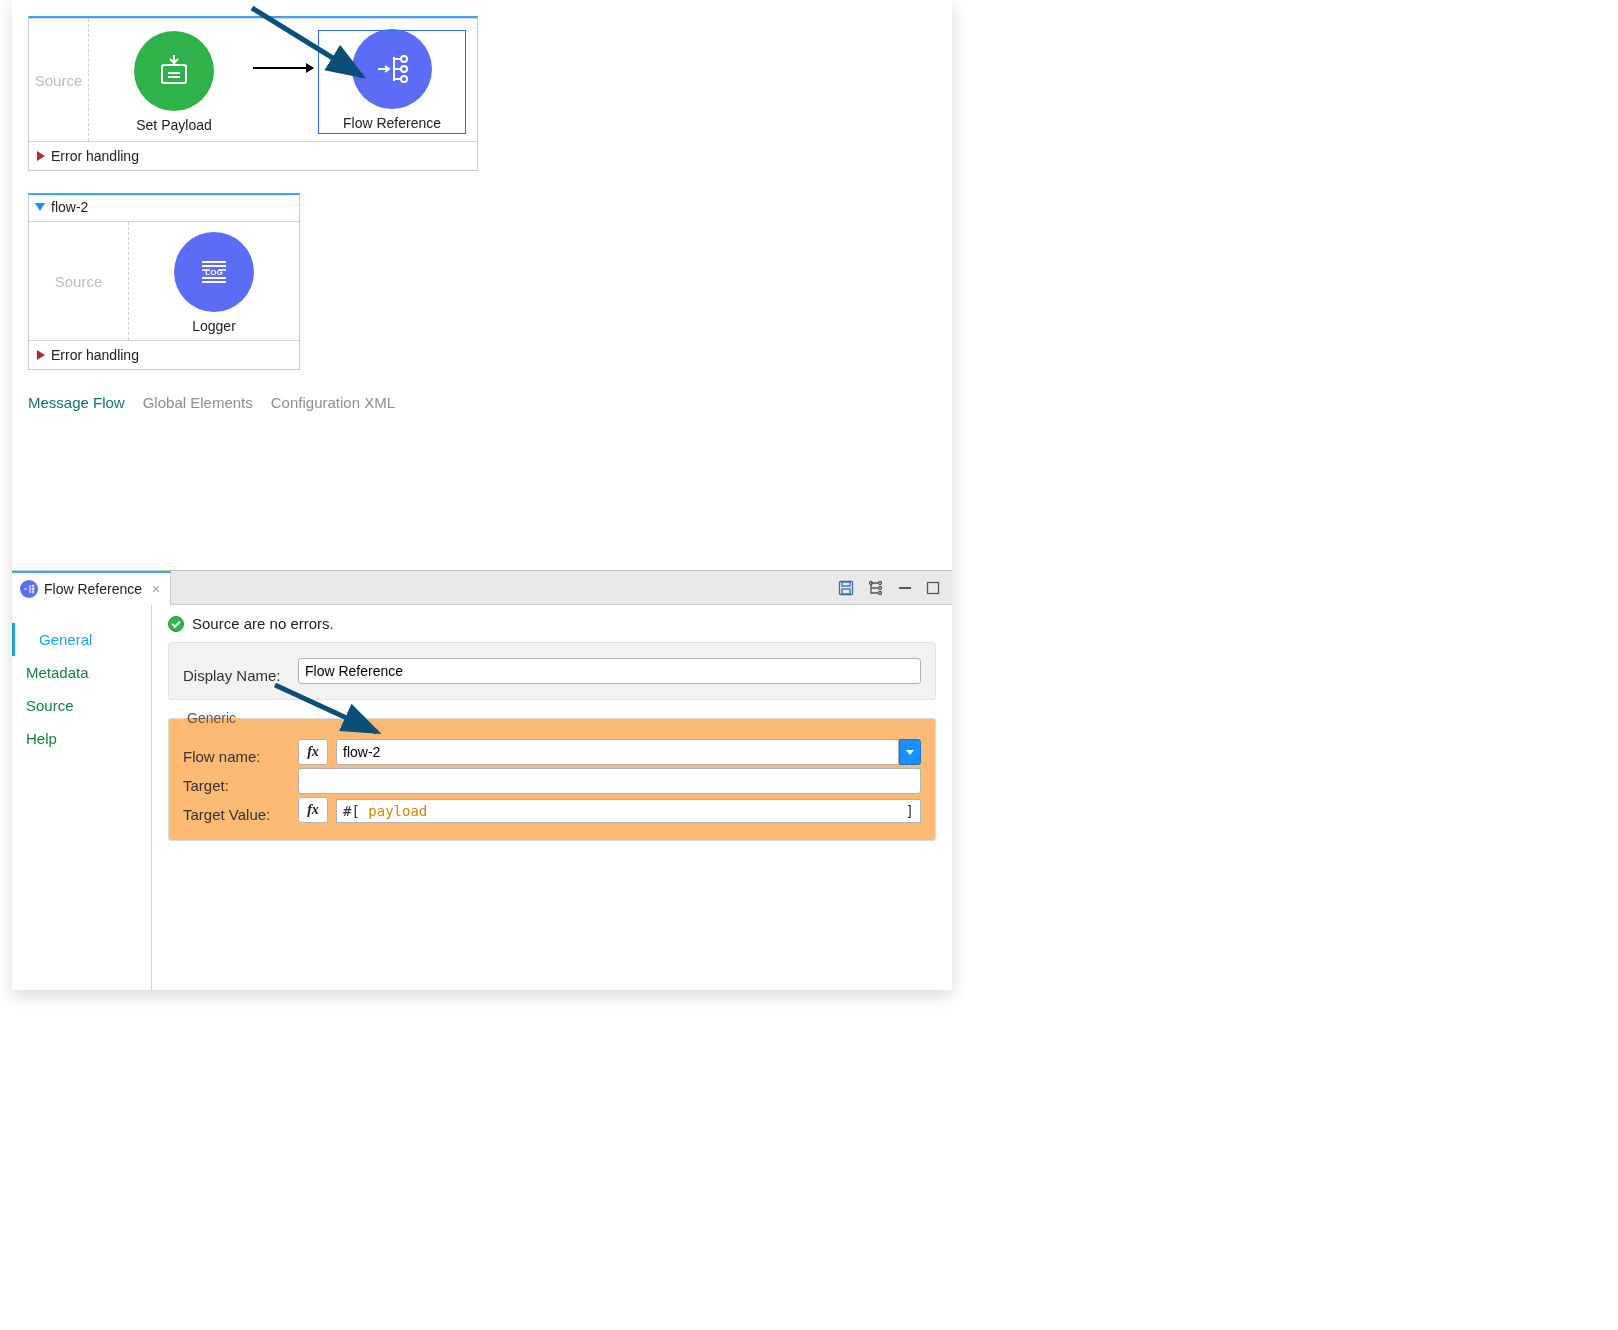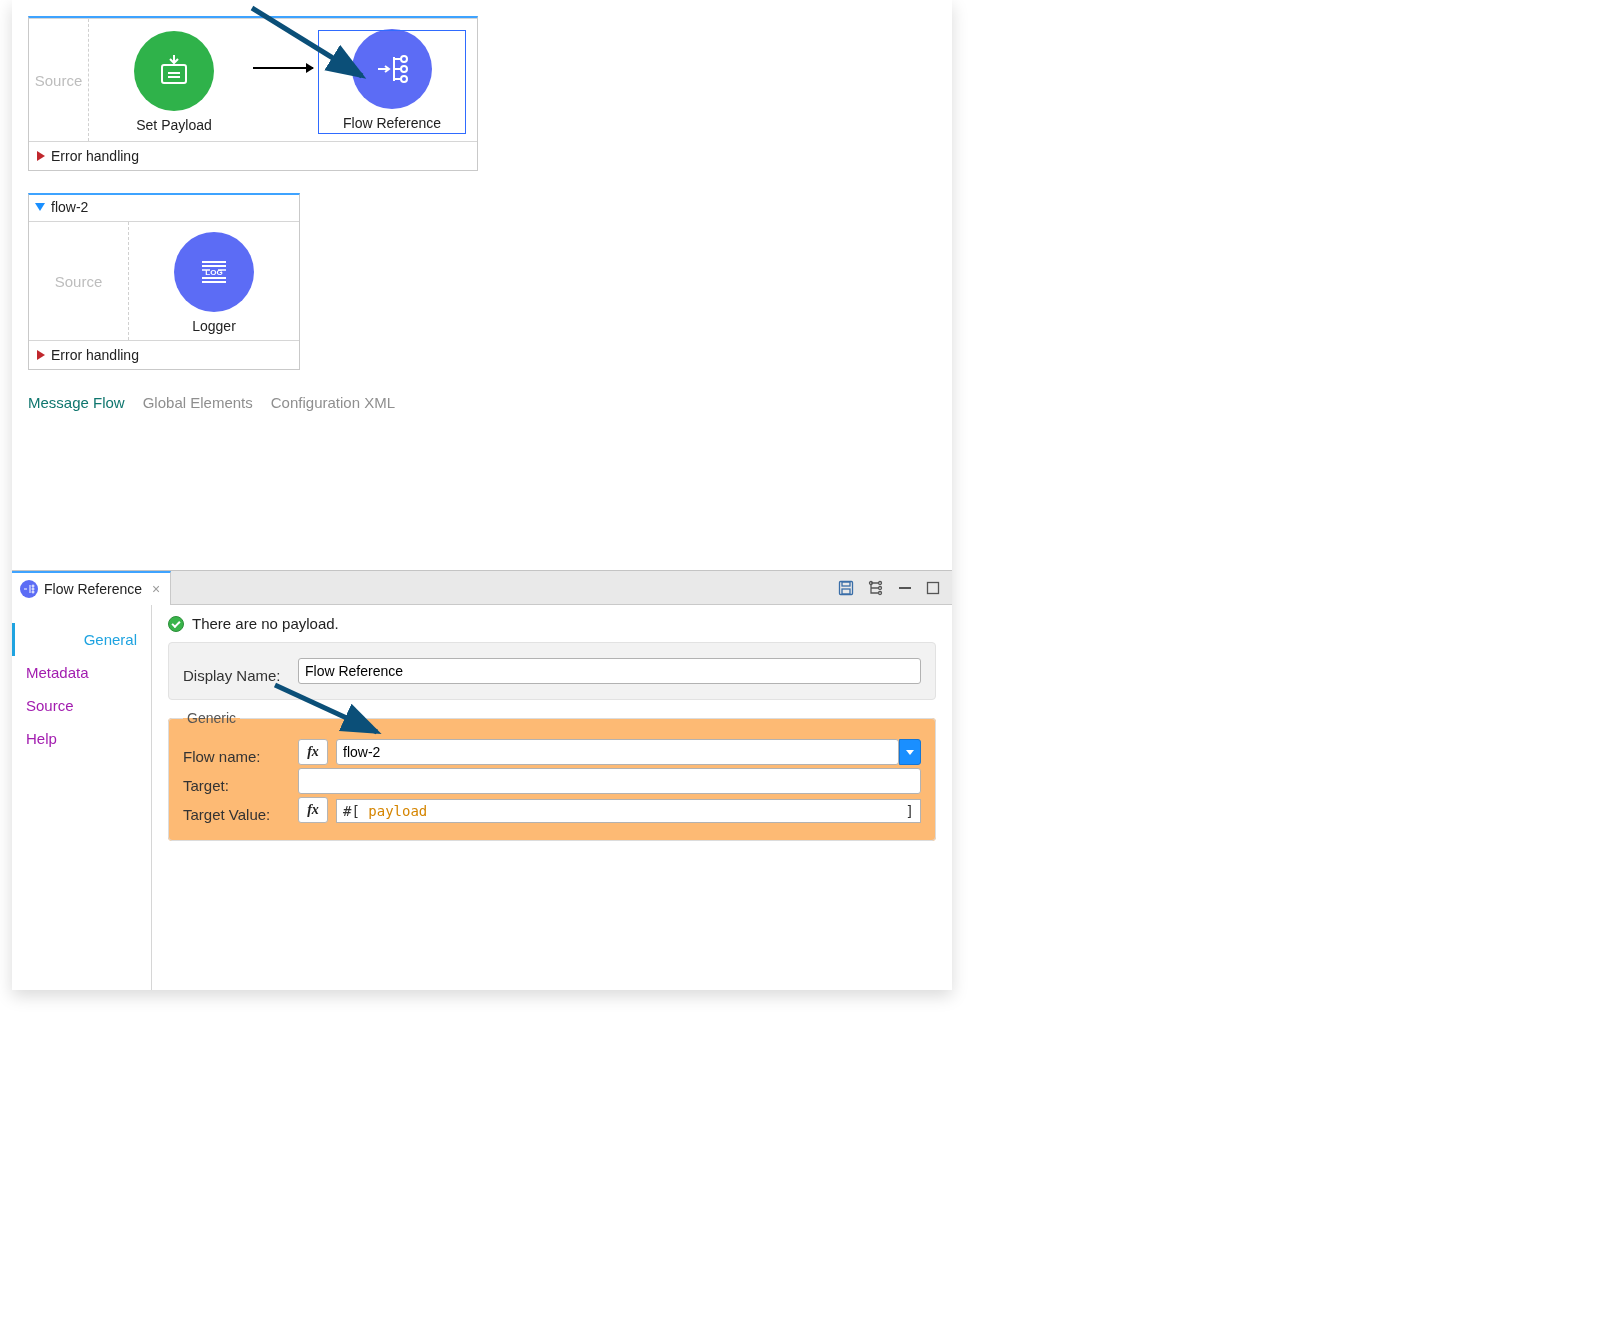--- a/index.html
+++ b/index.html
@@ -125,23 +125,23 @@
   .props-head .spacer { flex: 1; }
   .props-head .head-icons { display: flex; gap: 14px; padding-right: 12px; color: #6b6b6b; }
   .props-head .head-icons span { cursor: pointer; display:flex; align-items:center;}
 
   .props-body { display: flex; flex: 1; min-height: 0; }
   .props-side {
     width: 140px; border-right: 1px solid #d6d6d6;
     padding-top: 18px;
   }
   .props-side .item {
-    padding: 8px 14px; font-size: 15px; color: #a21caf; cursor: pointer;
-  }
-  .props-side .item.active { color: #1fa3e0; border-left: 3px solid #1fa3e0; padding-left: 24px; text-align: right; }
+    padding: 8px 14px; font-size: 15px; color: #15803d; cursor: pointer;
+  }
+  .props-side .item.active { color: #1fa3e0; border-left: 3px solid #1fa3e0; padding-left: 24px; }
 
   .props-main { flex: 1; padding: 10px 16px 10px 16px; overflow: auto; }
   .status-row { display: flex; align-items: center; gap: 8px; font-size: 15px; margin-bottom: 10px; }
   .ok-ic {
     width: 16px; height: 16px; border-radius: 50%; background: #39b44a;
     border:1px solid #2c8f3a; position:relative;
   }
   .ok-ic::after {
     content: ""; position:absolute; left:3px; top:4px; width:6px; height:3px;
     border-left:2px solid #fff; border-bottom:2px solid #fff; transform: rotate(-45deg);
@@ -334,21 +334,21 @@
       <div class="props-side">
         <div class="item active">General</div>
         <div class="item">Metadata</div>
         <div class="item">Source</div>
         <div class="item">Help</div>
       </div>
 
       <div class="props-main">
         <div class="status-row">
           <span class="ok-ic"></span>
-          <span>There are no payload.</span>
+          <span>Source are no errors.</span>
         </div>
 
         <div class="form-block">
           <div class="form-row">
             <label>Display Name:</label>
             <input type="text" class="dn-input" value="Flow Reference" style="">
           </div>
         </div>
 
         <fieldset class="generic">

